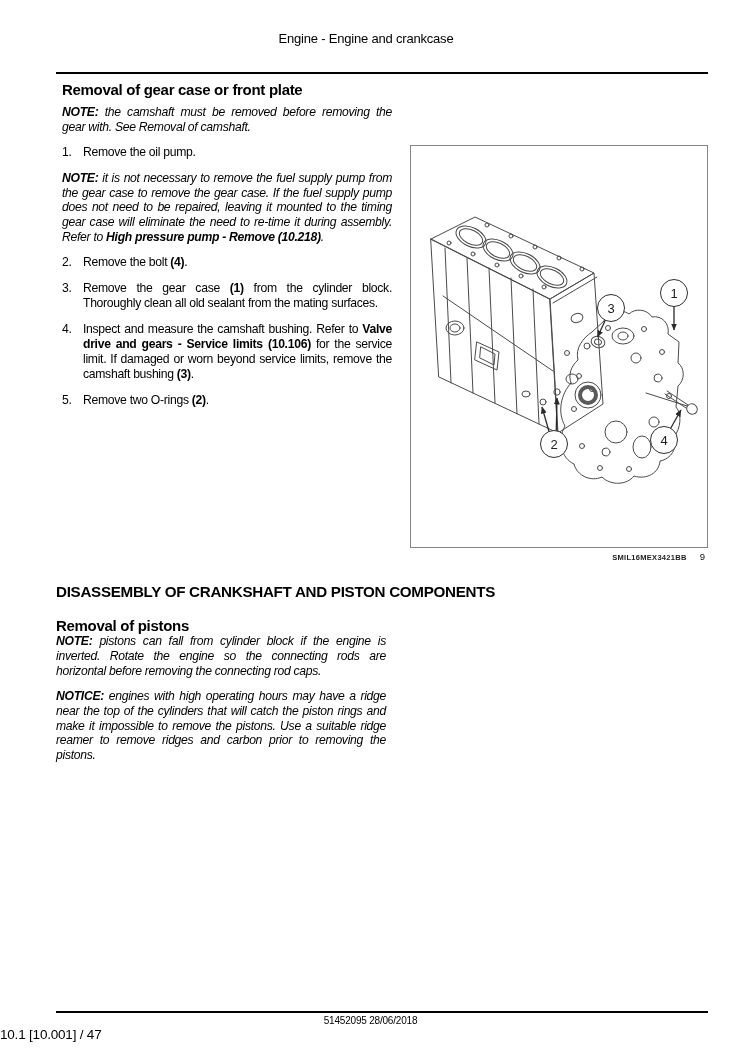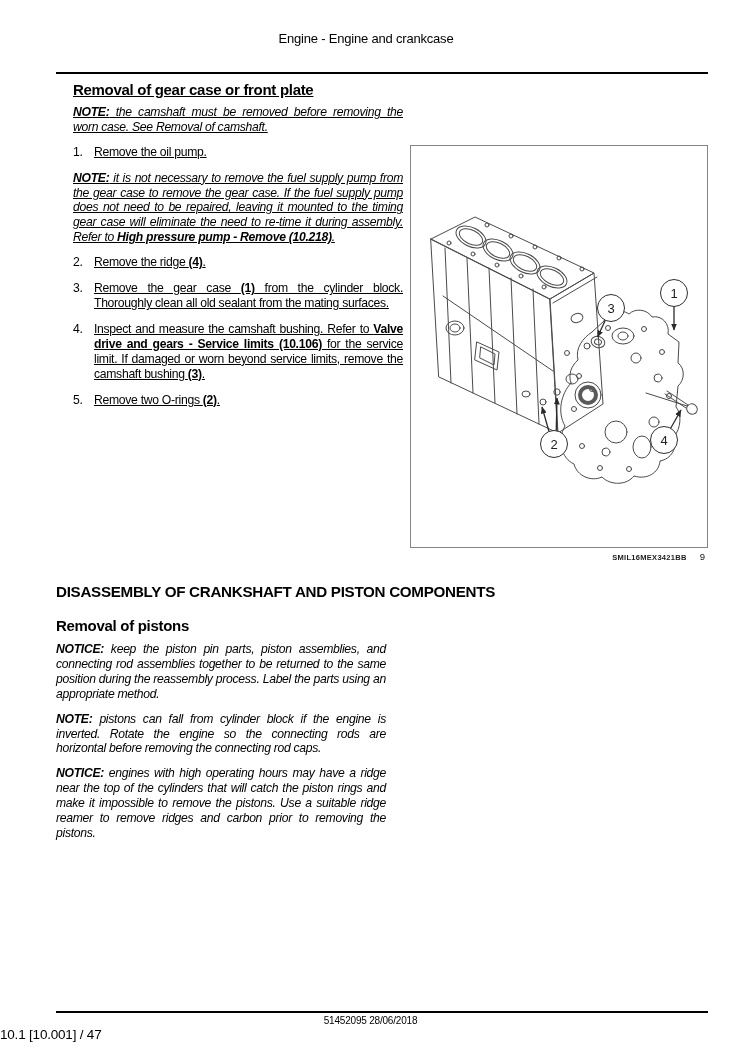--- a/index.html
+++ b/index.html
@@ -5,64 +5,64 @@
   html,body{margin:0;padding:0;background:#fff;}
   body{width:741px;height:1063px;position:relative;overflow:hidden;
        font-family:"Liberation Sans",sans-serif;color:#000;}
   .b{font-weight:bold;}
   .page-header{position:absolute;top:31px;left:0;width:668px;text-align:center;
        font-size:13px;letter-spacing:-0.2px;margin-left:32px;}
   .rule{position:absolute;left:56px;width:652px;height:2px;background:#000;}
   .rule-top{top:72px;}
   .rule-bottom{top:1011px;}
 
-  .left-col{position:absolute;left:73px;top:83px;width:330px;
-       font-size:12.2px;line-height:14.9px;letter-spacing:-0.3px;text-align:justify;text-decoration:underline;}
+  .left-col{position:absolute;left:62px;top:83px;width:330px;
+       font-size:12.2px;line-height:14.9px;letter-spacing:-0.3px;text-align:justify;}
   .sec-heading{font-size:15px;font-weight:bold;letter-spacing:-0.3px;
        margin:0 0 7px 0;text-align:left;}
   .note{font-style:italic;margin:0 0 10px 0;}
   .step{position:relative;padding-left:21px;margin:0 0 11px 0;}
   .step .num{position:absolute;left:0;top:0;}
 
   .figure{position:absolute;left:410px;top:145px;width:298px;}
   .figure-frame{position:relative;width:298px;height:403px;
        border:1px solid #858585;box-sizing:border-box;background:#fff;}
   .figure-frame svg{position:absolute;left:0;top:0;}
   .callout{position:absolute;width:26px;height:26px;border:1.5px solid #2e2e2e;
        border-radius:50%;background:#fff;display:flex;align-items:center;
        justify-content:center;font-size:13px;color:#222;}
   .figure-caption-row{display:flex;justify-content:flex-end;align-items:baseline;
        gap:13px;margin-top:3px;padding-right:3px;}
   .figure-id{font-size:7.5px;font-weight:bold;color:#1c1c1c;letter-spacing:0.3px;margin-left:20px;}
   .figure-num{font-size:9.5px;color:#111;}
 
   .section2{position:absolute;left:56px;top:583px;width:652px;}
   .big-heading{font-size:15.2px;font-weight:bold;letter-spacing:-0.3px;margin:0 0 17px 0;}
-  .sub-heading{font-size:15px;font-weight:bold;letter-spacing:-0.3px;margin:0 0 8px 0;}
+  .sub-heading{font-size:15px;font-weight:bold;letter-spacing:-0.3px;margin:0 0 0 0;}
   .section2 .textcol{width:330px;font-size:12.2px;line-height:14.9px;
        letter-spacing:-0.3px;text-align:justify;}
 
   .footer-doc{position:absolute;top:1015px;left:0;width:741px;text-align:center;
        font-size:10px;letter-spacing:-0.2px;}
   .footer-page{position:absolute;top:1027px;left:0;width:741px;text-align:left;
        font-size:13.5px;letter-spacing:-0.2px;}
 </style>
 </head>
 <body>
 
 <div class="page-header">Engine - Engine and crankcase</div>
 <div class="rule rule-top"></div>
 
 <div class="left-col">
   <h1 class="sec-heading">Removal of gear case or front plate</h1>
   <div>
-      <div class="note"><span class="b">NOTE:</span><span> the camshaft must be removed before removing the worn case. See Removal of camshaft.</span></div>
+      <div class="note"><span class="b">NOTE:</span><span> the camshaft must be removed before removing the gear with. See Removal of camshaft.</span></div>
       <div class="step"><span class="num">1.</span><span><span>Remove the oil pump.</span></span></div>
       <div class="note"><span class="b">NOTE:</span><span> it is not necessary to remove the fuel supply pump from the gear case to remove the gear case. If the fuel supply pump does not need to be repaired, leaving it mounted to the timing gear case will eliminate the need to re-time it during assembly. Refer to </span><span class="b">High pressure pump - Remove (10.218)</span><span>.</span></div>
-      <div class="step"><span class="num">2.</span><span><span>Remove the ridge </span><span class="b">(4)</span><span>.</span></span></div>
+      <div class="step"><span class="num">2.</span><span><span>Remove the bolt </span><span class="b">(4)</span><span>.</span></span></div>
       <div class="step"><span class="num">3.</span><span><span>Remove the gear case </span><span class="b">(1)</span><span> from the cylinder block. Thoroughly clean all old sealant from the mating surfaces.</span></span></div>
       <div class="step"><span class="num">4.</span><span><span>Inspect and measure the camshaft bushing. Refer to </span><span class="b">Valve drive and gears - Service limits (10.106)</span><span> for the service limit. If damaged or worn beyond service limits, remove the camshaft bushing </span><span class="b">(3)</span><span>.</span></span></div>
       <div class="step"><span class="num">5.</span><span><span>Remove two O-rings </span><span class="b">(2)</span><span>.</span></span></div>
     </div>
 </div>
 
 <div class="figure">
   <div class="figure-frame">
     <svg width="296" height="401" viewBox="0 0 296 401">
       <defs>
@@ -163,21 +163,20 @@
   <div class="figure-caption-row">
     <span class="figure-id">SMIL16MEX3421BB</span>
     <span class="figure-num">9</span>
   </div>
 </div>
 
 <div class="section2">
   <h1 class="big-heading">DISASSEMBLY OF CRANKSHAFT AND PISTON COMPONENTS</h1>
   <h2 class="sub-heading">Removal of pistons</h2>
   <div class="textcol">
-    <p class="note"><span class="b">NOTICE:</span><span> keep the piston pin parts, piston assemblies, and connecting rod assemblies together to be returned to the same position during the reassembly process. Label the parts using an appropriate method.</span></p>
     <p class="note"><span class="b">NOTE:</span><span> pistons can fall from cylinder block if the engine is inverted. Rotate the engine so the connecting rods are horizontal before removing the connecting rod caps.</span></p>
     <p class="note"><span class="b">NOTICE:</span><span> engines with high operating hours may have a ridge near the top of the cylinders that will catch the piston rings and make it impossible to remove the pistons. Use a suitable ridge reamer to remove ridges and carbon prior to removing the pistons.</span></p>
   </div>
 </div>
 
 <div class="rule rule-bottom"></div>
 <div class="footer-doc">51452095 28/06/2018</div>
 <div class="footer-page">10.1 [10.001] / 47</div>
 
 </body></html>

